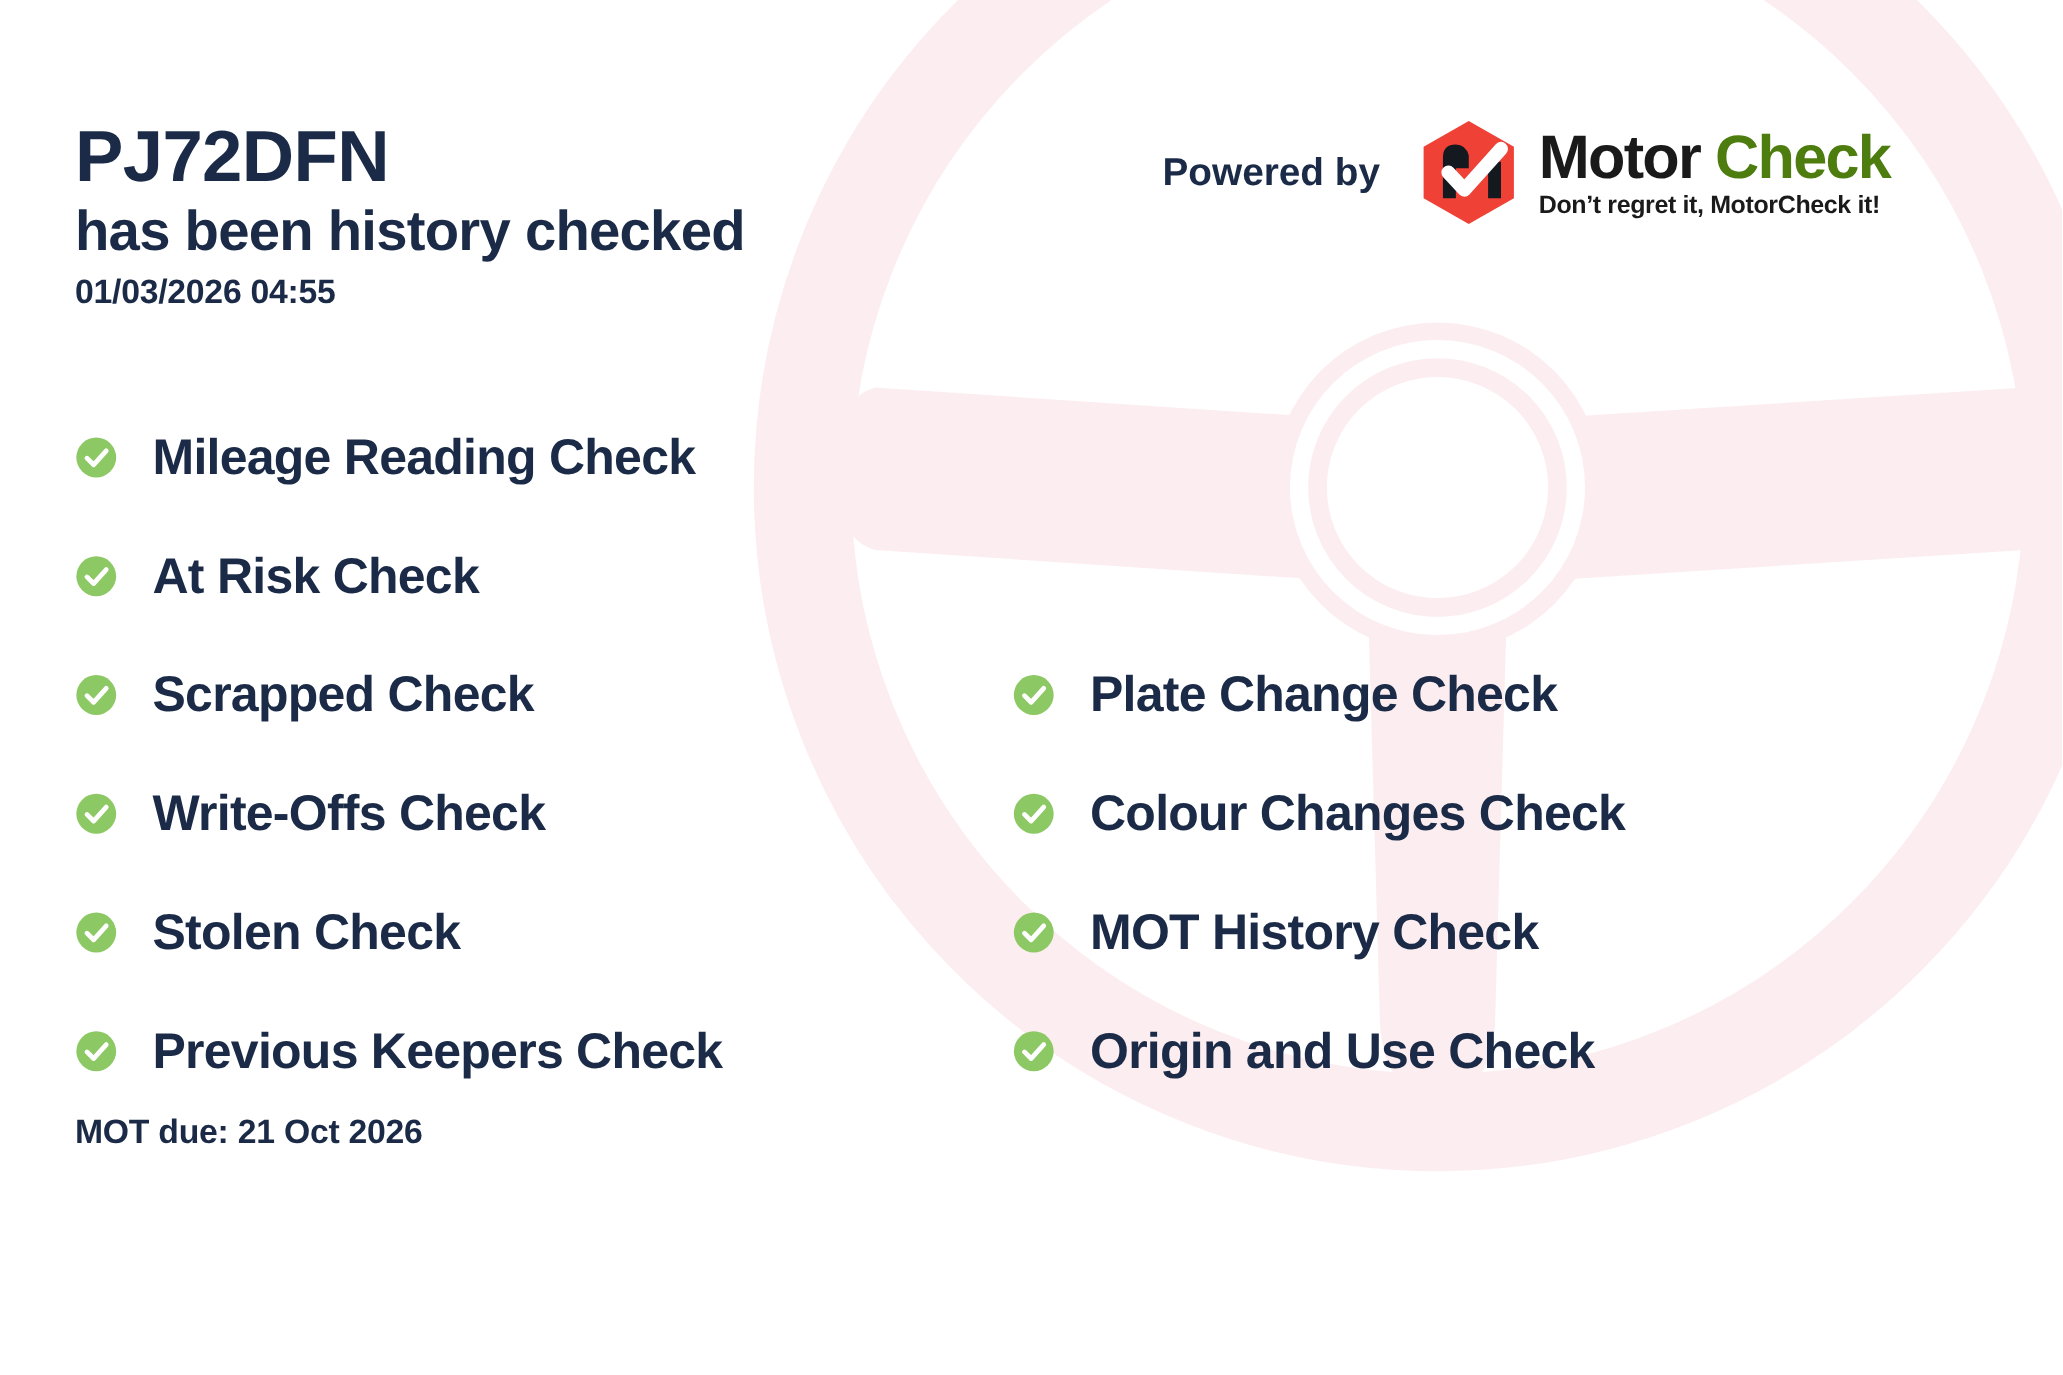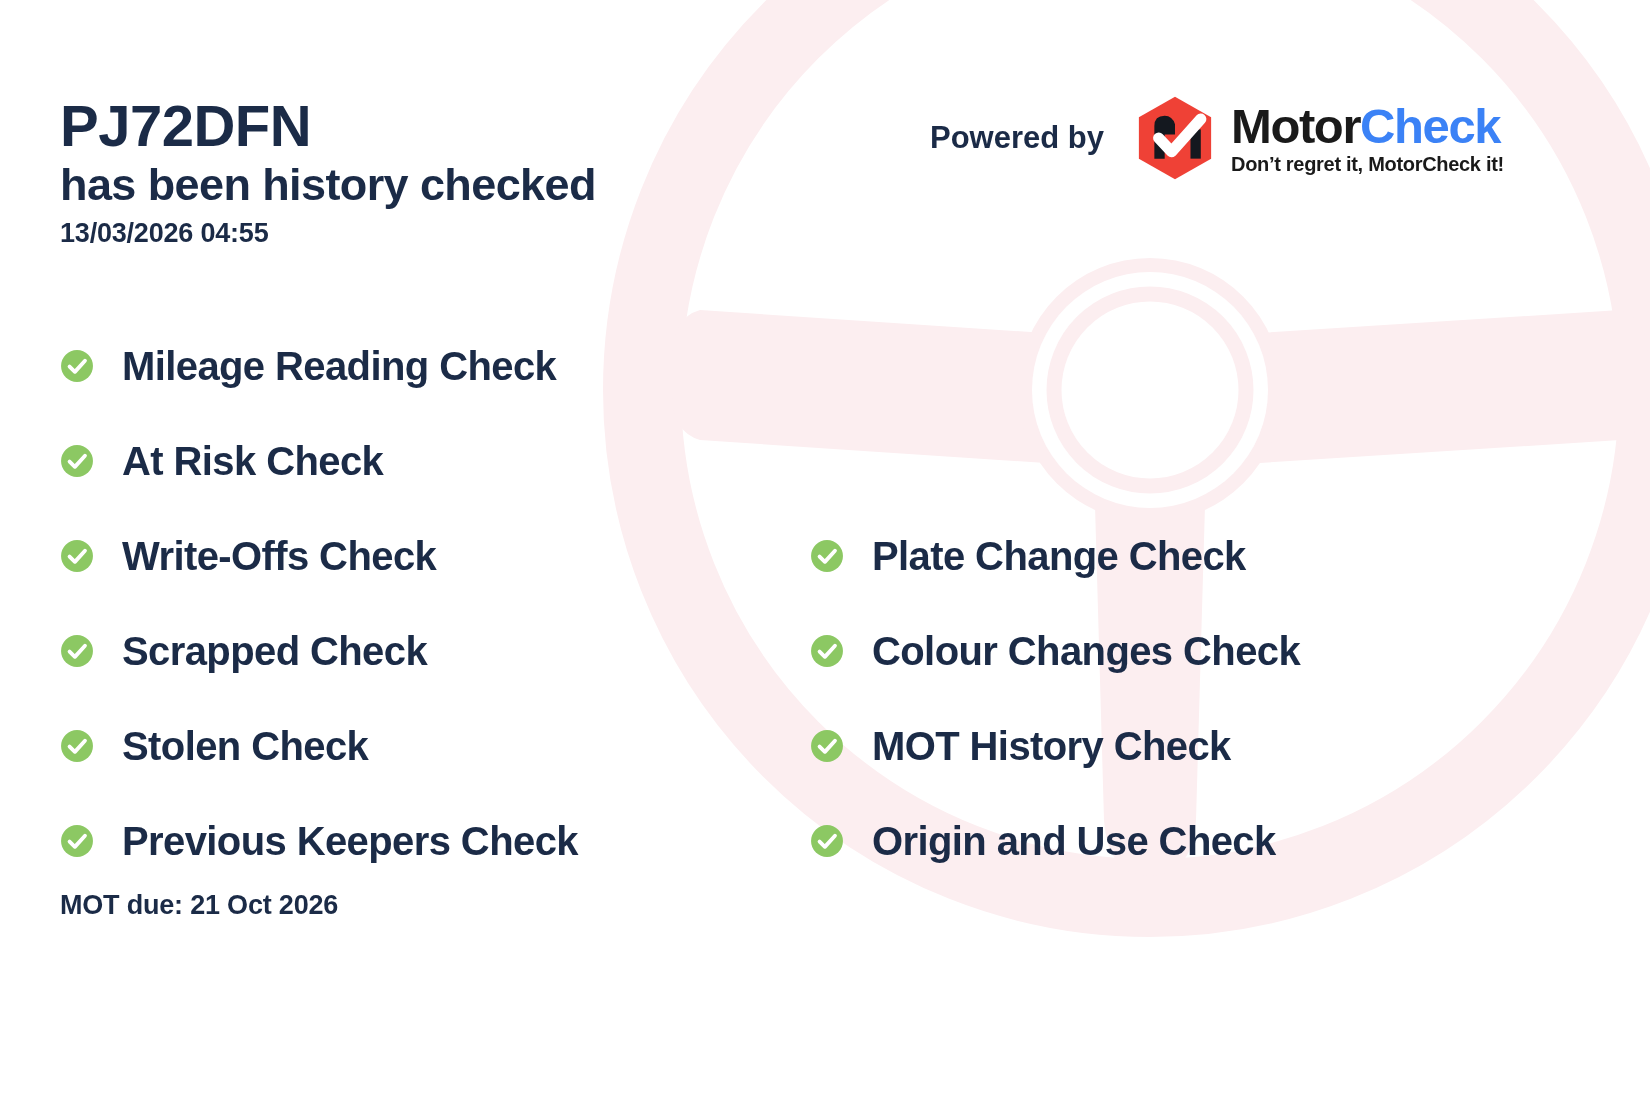--- a/index.html
+++ b/index.html
@@ -84,21 +84,21 @@
     margin-left: 13px;
     line-height: 1;
   }
   .logo-word {
     font-size: 49px;
     font-weight: bold;
     letter-spacing: -1.4px;
     white-space: nowrap;
   }
   .logo-word .motor { color: #1a1a1a; }
-  .logo-word .check { color: #3b82f6; }
+  .logo-word .check { color: #4d7c0f; margin-left: 12px; }
   .logo-tag {
     font-size: 20px;
     font-weight: bold;
     color: #1a1a1a;
     margin-top: 3px;
     letter-spacing: -0.3px;
     white-space: nowrap;
   }
 
   
@@ -170,21 +170,21 @@
 
       <circle cx="1150" cy="390" r="132" fill="#fceef0"></circle>
       <circle cx="1150" cy="390" r="118" fill="#ffffff"></circle>
       <circle cx="1150" cy="390" r="96" fill="none" stroke="#fceef0" stroke-width="15"></circle>
     </g>
   </svg>
 
   <div class="header">
     <div class="plate-title">PJ72DFN</div>
     <div class="plate-sub">has been history checked</div>
-    <div class="timestamp">13/03/2026 04:55</div>
+    <div class="timestamp">01/03/2026 04:55</div>
   </div>
 
   <div class="powered-wrap">
     <div class="powered-label">Powered by</div>
     <svg class="logo-mark" viewBox="0 0 100 100" aria-hidden="true">
       <path d="M50 2 L92 26 L92 74 L50 98 L8 74 L8 26 Z" fill="#ef4136" rx="8"></path>
       <path d="M26 74 L26 36 Q26 24 38 24 Q47 24 50 34 L50 46 L38 46 L38 74 Z" fill="#14181f"></path>
       <path d="M68 40 L68 74 L80 74 L80 40 Z" fill="#14181f"></path>
       <path d="M31 50 L46 66 L80 28" fill="none" stroke="#ffffff" stroke-width="13" stroke-linecap="round" stroke-linejoin="round"></path>
     </svg>
@@ -211,29 +211,29 @@
           <path d="M9 16.5 L14 21.5 L23.5 11" fill="none" stroke="#ffffff" stroke-width="3.6" stroke-linecap="round" stroke-linejoin="round"></path>
         </svg>
         <span class="check-label">At Risk Check</span>
       </div>
 
       <div class="check-item">
         <svg class="check-icon" viewBox="0 0 32 32" aria-hidden="true">
           <circle cx="16" cy="16" r="15" fill="#8cc863"></circle>
           <path d="M9 16.5 L14 21.5 L23.5 11" fill="none" stroke="#ffffff" stroke-width="3.6" stroke-linecap="round" stroke-linejoin="round"></path>
         </svg>
+        <span class="check-label">Scrapped Check</span>
+      </div>
+
+      <div class="check-item">
+        <svg class="check-icon" viewBox="0 0 32 32" aria-hidden="true">
+          <circle cx="16" cy="16" r="15" fill="#8cc863"></circle>
+          <path d="M9 16.5 L14 21.5 L23.5 11" fill="none" stroke="#ffffff" stroke-width="3.6" stroke-linecap="round" stroke-linejoin="round"></path>
+        </svg>
         <span class="check-label">Write-Offs Check</span>
-      </div>
-
-      <div class="check-item">
-        <svg class="check-icon" viewBox="0 0 32 32" aria-hidden="true">
-          <circle cx="16" cy="16" r="15" fill="#8cc863"></circle>
-          <path d="M9 16.5 L14 21.5 L23.5 11" fill="none" stroke="#ffffff" stroke-width="3.6" stroke-linecap="round" stroke-linejoin="round"></path>
-        </svg>
-        <span class="check-label">Scrapped Check</span>
       </div>
 
       <div class="check-item">
         <svg class="check-icon" viewBox="0 0 32 32" aria-hidden="true">
           <circle cx="16" cy="16" r="15" fill="#8cc863"></circle>
           <path d="M9 16.5 L14 21.5 L23.5 11" fill="none" stroke="#ffffff" stroke-width="3.6" stroke-linecap="round" stroke-linejoin="round"></path>
         </svg>
         <span class="check-label">Stolen Check</span>
       </div>
 

